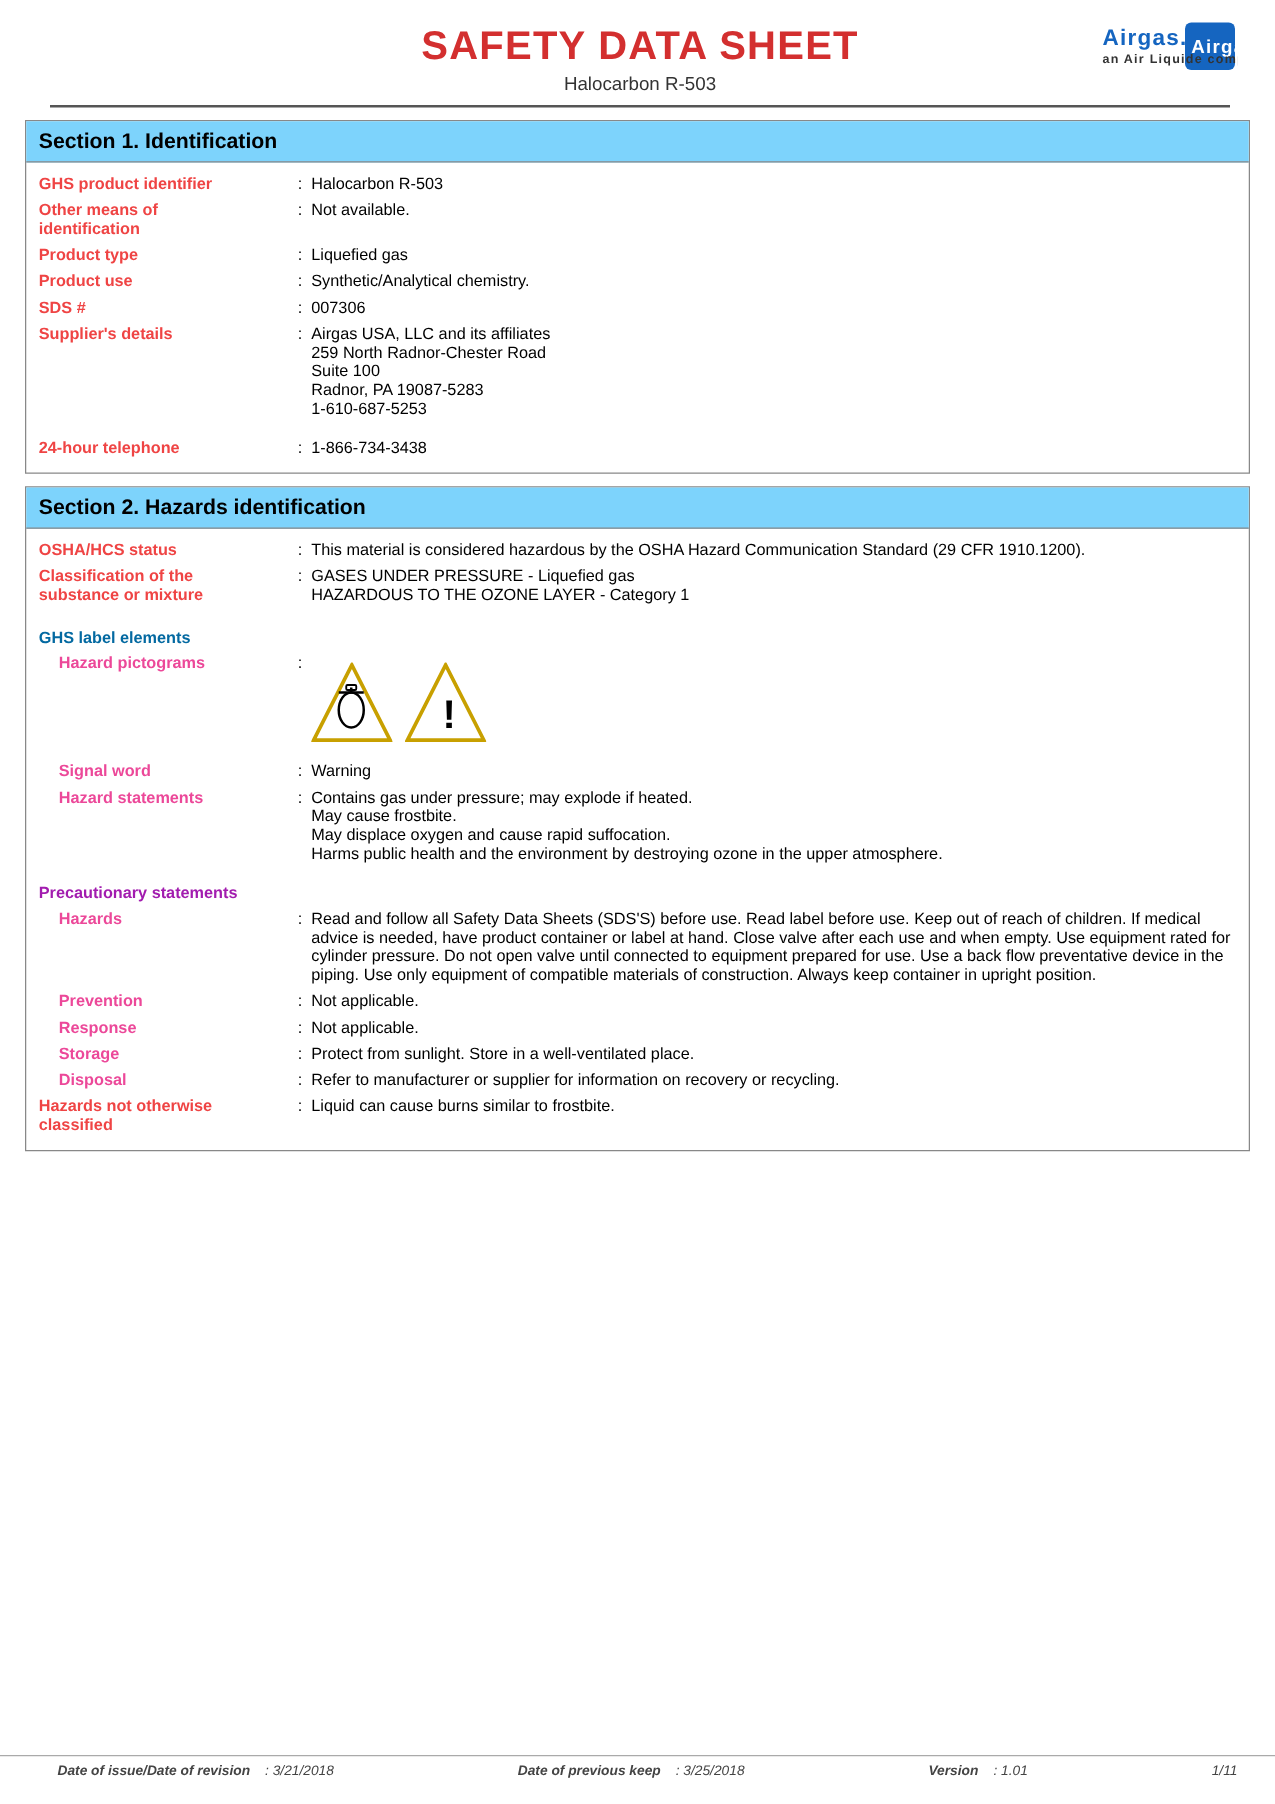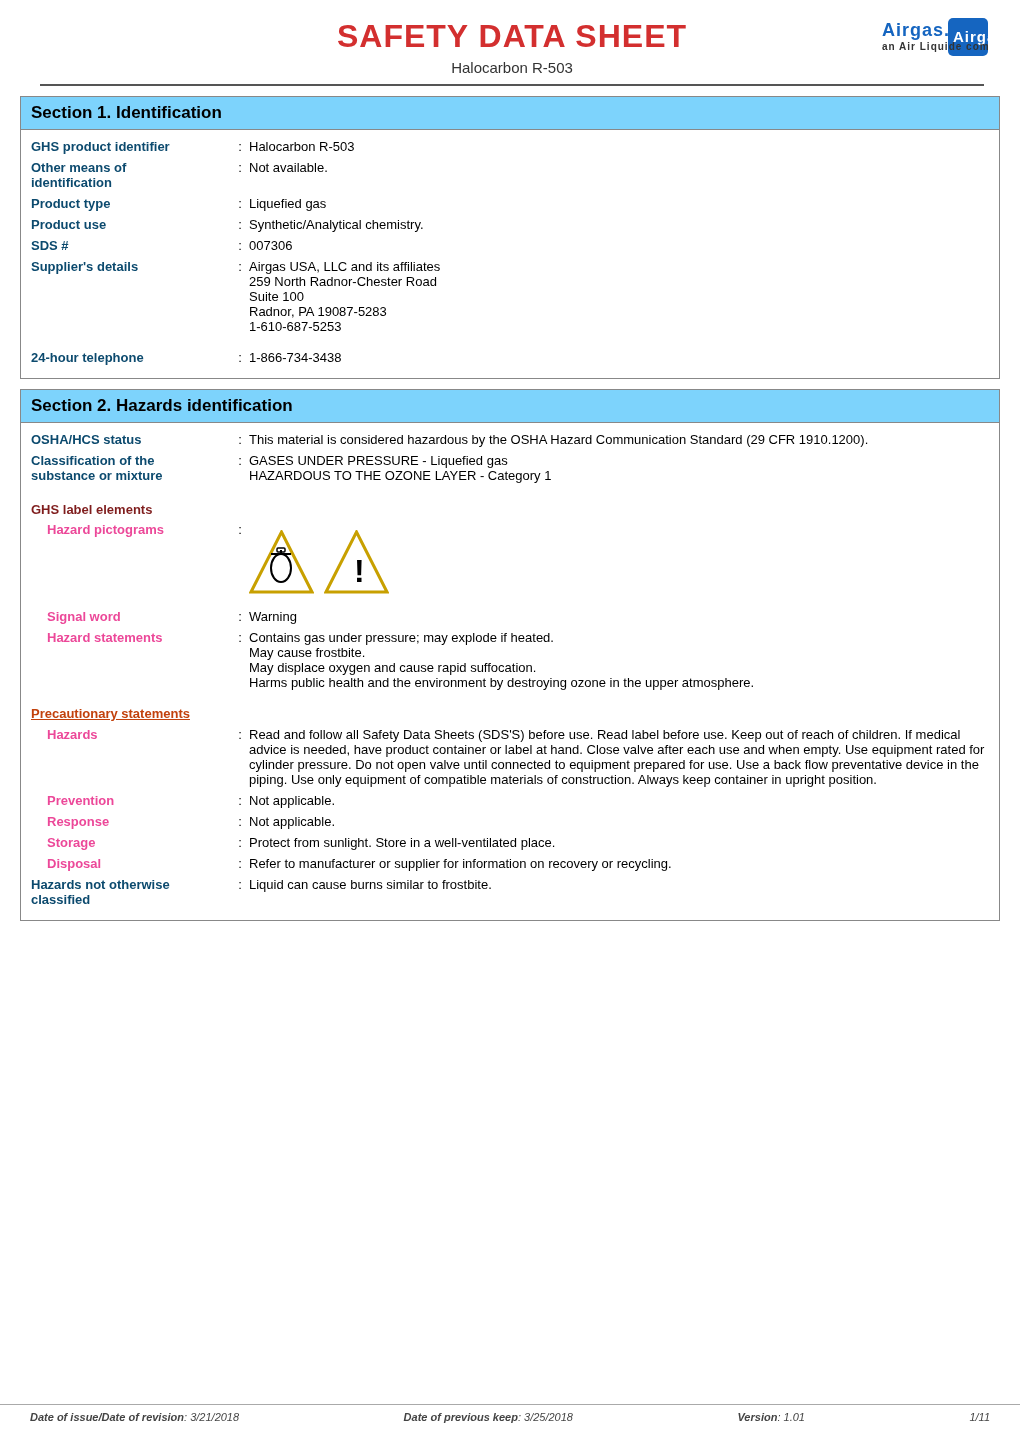--- a/index.html
+++ b/index.html
@@ -67,21 +67,21 @@
       padding: 6px 10px 10px 10px;
     }
 
     
     .row {
       display: flex;
       align-items: flex-start;
       padding: 3px 0;
     }
     .row-label {
-      color: #0c4a6e;
+      color: #ef4444;
       font-weight: bold;
       width: 200px;
       min-width: 200px;
       font-size: 13px;
       padding-top: 0;
     }
     .row-colon {
       width: 18px;
       min-width: 18px;
       text-align: center;
@@ -98,21 +98,21 @@
       color: #ec4899;
       font-weight: bold;
       width: 200px;
       min-width: 200px;
       font-size: 13px;
       padding-left: 16px;
     }
 
     
     .ghs-label-title {
-      color: #7f1d1d;
+      color: #0369a1;
       font-weight: bold;
       font-size: 13px;
       padding: 6px 0 2px 0;
     }
     .pictogram {
       width: 65px;
       height: 65px;
     }
 
     
@@ -127,21 +127,22 @@
       border-top: 1px solid #aaa;
       padding: 6px 30px 0 30px;
       display: flex;
       justify-content: space-between;
       font-size: 11px;
       font-style: italic;
       color: #444;
     }
     .footer-item {
       display: flex;
-      gap: 0;
+      gap: 12px;
+      margin-left: 16px;
     }
     .footer-label { font-weight: bold; }
     .footer-value {}
 
     
     .section-gap { height: 10px; }
   </style>
 </head>
 <body>
 
@@ -277,21 +278,21 @@
       <div class="row-value">
         Contains gas under pressure; may explode if heated.<br>
         May cause frostbite.<br>
         May displace oxygen and cause rapid suffocation.<br>
         Harms public health and the environment by destroying ozone in the upper atmosphere.
       </div>
     </div>
     <div class="spacer"></div>
 
     <div style="padding: 3px 0;">
-      <div class="row-label" style="color:#c2410c; font-weight:bold; font-size:13px;text-decoration:underline;">Precautionary statements</div>
+      <div class="row-label" style="color:#a21caf; font-weight:bold; font-size:13px;">Precautionary statements</div>
     </div>
 
     <div class="row">
       <div class="row-label-indent">Hazards</div>
       <div class="row-colon">:</div>
       <div class="row-value">Read and follow all Safety Data Sheets (SDS'S) before use.  Read label before use. Keep out of reach of children.  If medical advice is needed, have product container or label at hand.  Close valve after each use and when empty.  Use equipment rated for cylinder pressure.  Do not open valve until connected to equipment prepared for use. Use a back flow preventative device in the piping.  Use only equipment of compatible materials of construction.  Always keep container in upright position.</div>
     </div>
 
     <div class="row">
       <div class="row-label-indent">Prevention</div>

